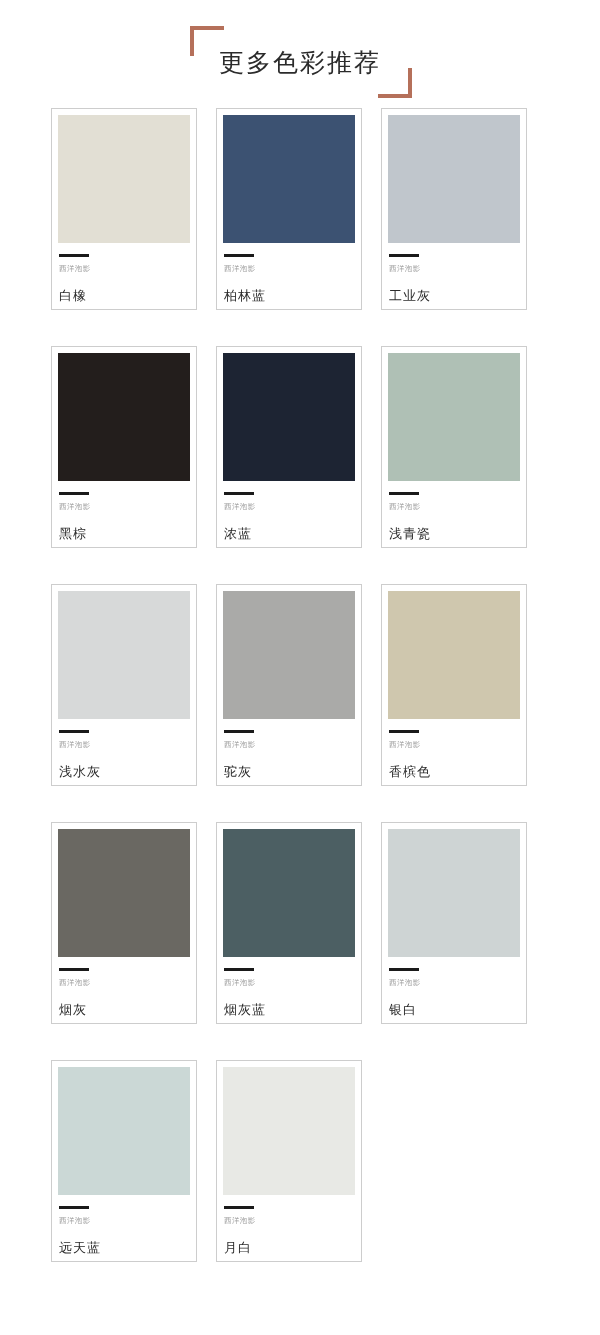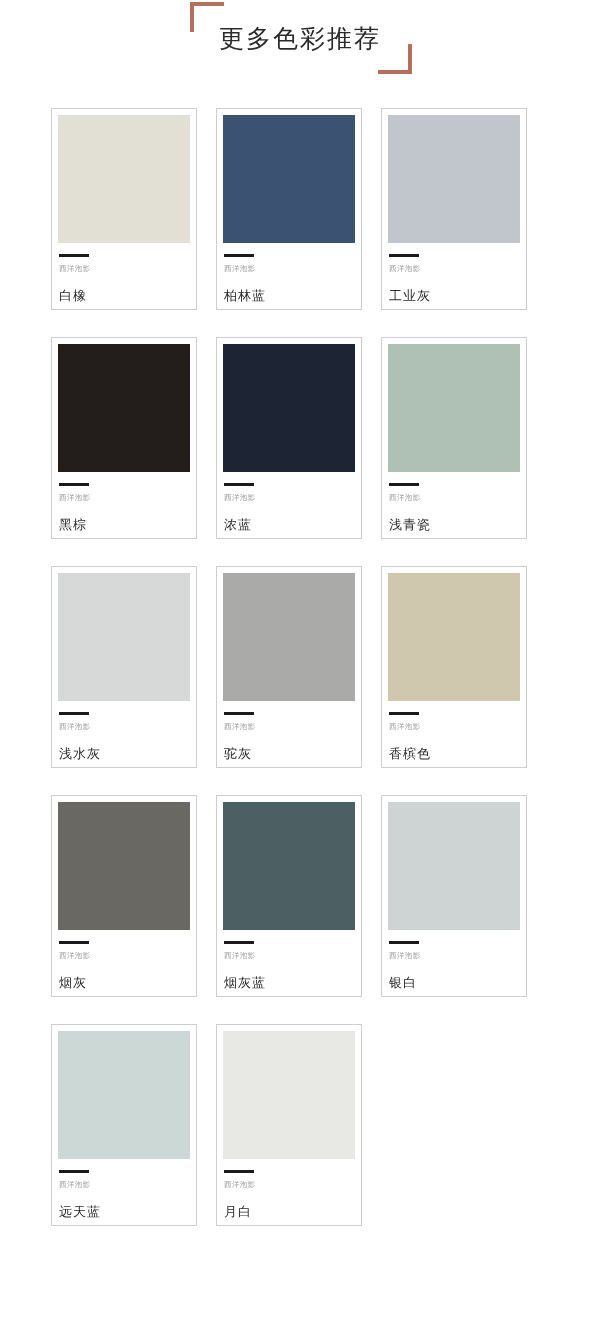--- a/index.html
+++ b/index.html
@@ -12,21 +12,21 @@
     background: #ffffff;
     font-family: "Liberation Sans", "DejaVu Sans", sans-serif;
     overflow: hidden;
   }
 
   
   .header {
     position: relative;
     height: 100px;
     display: flex;
-    align-items: flex-start;
+    align-items: flex-end;
     justify-content: center;
   }
   .title-wrap {
     position: relative;
     width: 240px;
     height: 76px;
     display: flex;
     align-items: center;
     justify-content: center;
   }
@@ -55,21 +55,21 @@
     right: 8px;
     border-width: 0 4px 4px 0;
   }
 
   
   .grid {
     width: 498px;
     margin: 8px auto 0 auto;
     display: flex;
     flex-wrap: wrap;
-    gap: 27px 19px;
+    gap: 36px 19px;
   }
   .card {
     width: 146px;
     height: 202px;
     box-sizing: border-box;
     background: #ffffff;
     border: 1px solid #cdcdcd;
     padding: 6px 6px 0 6px;
     display: flex;
     flex-direction: column;

